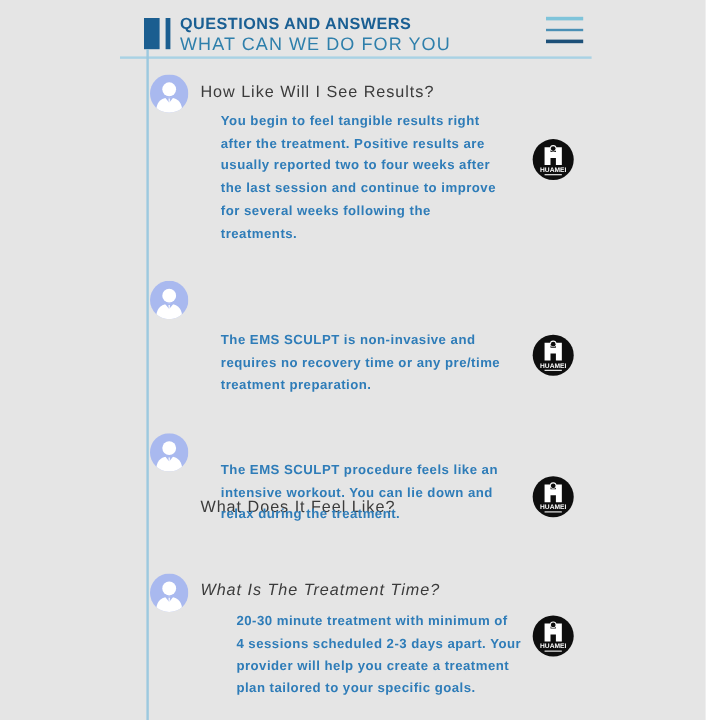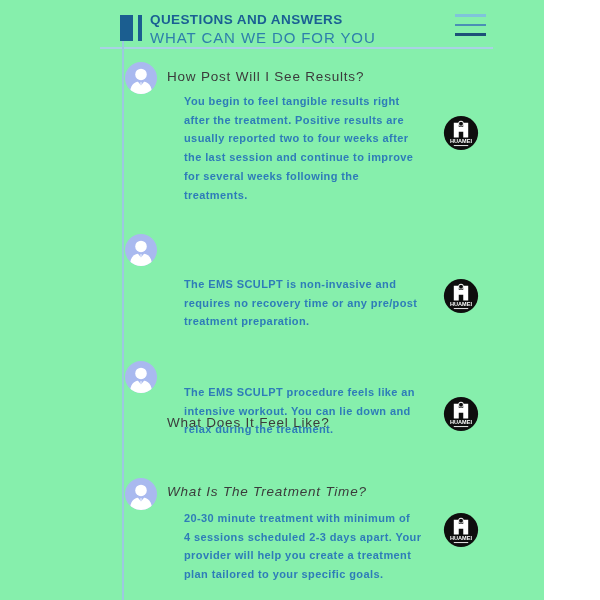--- a/index.html
+++ b/index.html
@@ -1,18 +1,18 @@
 <!DOCTYPE html>
 <html><head>
 <meta charset="utf-8">
 <style>
   * { margin: 0; padding: 0; box-sizing: border-box; }
   html, body { width: 600px; height: 600px; background: #ffffff; }
   body { font-family: "Liberation Sans", "DejaVu Sans", sans-serif; }
-  .page { position: relative; width: 544px; height: 600px; background: #86efac; overflow: hidden; }
+  .page { position: relative; width: 588px; height: 600px; background: #e5e5e5; overflow: hidden; }
 
   
   .brand-bar-solid { position: absolute; left: 120px; top: 15px; width: 13px; height: 26px; background: #1b5e90; }
   .brand-bar-thin  { position: absolute; left: 138px; top: 15px; width: 4px;  height: 26px; background: #1b5e90; }
   .hdr-title {
     position: absolute; left: 150px; top: 12px;
     font-size: 13.5px; font-weight: bold; color: #1a5f93; letter-spacing: 0.4px;
     white-space: nowrap;
   }
   .hdr-subtitle {
@@ -40,21 +40,21 @@
     position: absolute; left: 184px; width: 300px;
     font-size: 11px; font-weight: bold; color: #2e7cb8; letter-spacing: 0.4px;
     line-height: 18.7px; white-space: pre-line;
   }
   .brand-logo { position: absolute; left: 443px; width: 36px; height: 36px; }
 
   
   .av1 { left: 125px; top: 62px; }  .q1 { top: 66px; }  .a1 { top: 92px; }  .l1 { top: 115px; }
   .av2 { left: 125px; top: 234px; } .q2 { top: 228px; } .a2 { top: 275px; } .l2 { top: 278px; }
   .av3 { left: 125px; top: 361px; } .q3 { top: 364px; margin-top: 48px; } .a3 { top: 383px; } .l3 { top: 396px; }
-  .av4 { left: 125px; top: 478px; } .q4 { top: 481px; font-style: italic; } .a4 { top: 509px; } .l4 { top: 512px; }
+  .av4 { left: 125px; top: 478px; } .q4 { top: 481px; font-style: italic; } .a4 { top: 509px; margin-left: 13px; } .l4 { top: 512px; }
 </style>
 </head>
 <body>
 
 <div class="page">
 
   <div class="brand-bar-solid"></div>
   <div class="brand-bar-thin"></div>
   <div class="hdr-title">QUESTIONS AND ANSWERS</div>
   <div class="hdr-subtitle">WHAT CAN WE DO FOR YOU</div>
@@ -87,36 +87,36 @@
         <circle cx="20" cy="9.8" r="2.2" fill="#0e0e0e"></circle>
         <text x="20" y="31.5" text-anchor="middle" font-family="Liberation Sans, sans-serif" font-size="6.2" font-weight="bold" fill="#ffffff" class="logo-word">HUAMEI</text>
         <rect x="12" y="33.5" width="16" height="1" fill="#ffffff"></rect>
       </g>
     </defs>
   </svg>
 
   <svg class="avatar av1" viewBox="0 0 40 40">
       <use href="#avatar-glyph"></use>
     </svg>
-  <div class="question q1">How Post Will I See Results?</div>
+  <div class="question q1">How Like Will I See Results?</div>
   <div class="answer a1">You begin to feel tangible results right
 after the treatment. Positive results are
 usually reported two to four weeks after
 the last session and continue to improve
 for several weeks following the
 treatments.</div>
   <svg class="brand-logo l1" viewBox="0 0 40 40">
       <use href="#huamei-logo"></use>
     </svg>
 
   <svg class="avatar av2" viewBox="0 0 40 40">
       <use href="#avatar-glyph"></use>
     </svg>
   <div class="answer a2">The EMS SCULPT is non-invasive and
-requires no recovery time or any pre/post
+requires no recovery time or any pre/time
 treatment preparation.</div>
   <svg class="brand-logo l2" viewBox="0 0 40 40">
       <use href="#huamei-logo"></use>
     </svg>
 
   <svg class="avatar av3" viewBox="0 0 40 40">
       <use href="#avatar-glyph"></use>
     </svg>
   <div class="question q3">What Does It Feel Like?</div>
   <div class="answer a3">The EMS SCULPT procedure feels like an

